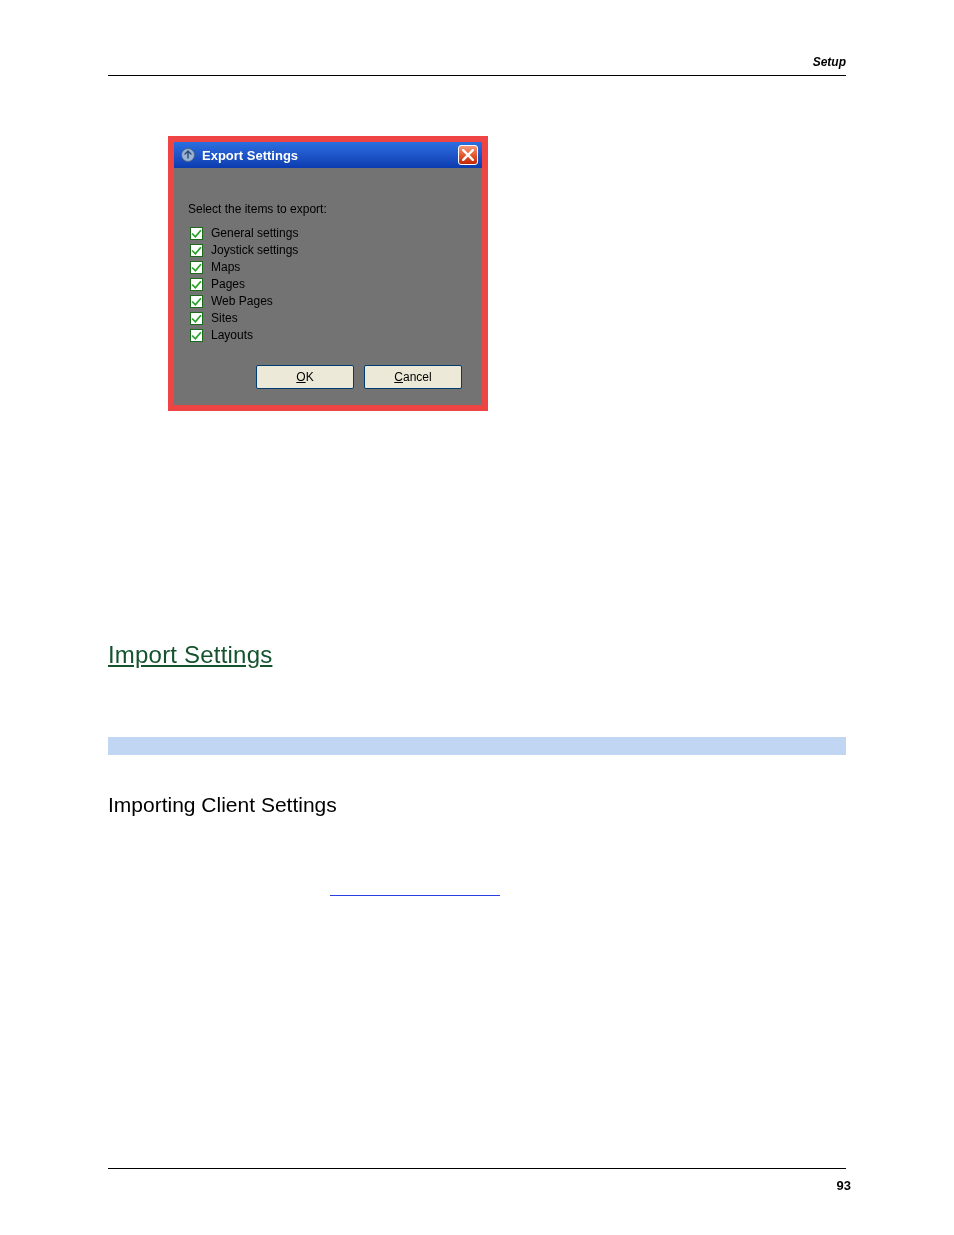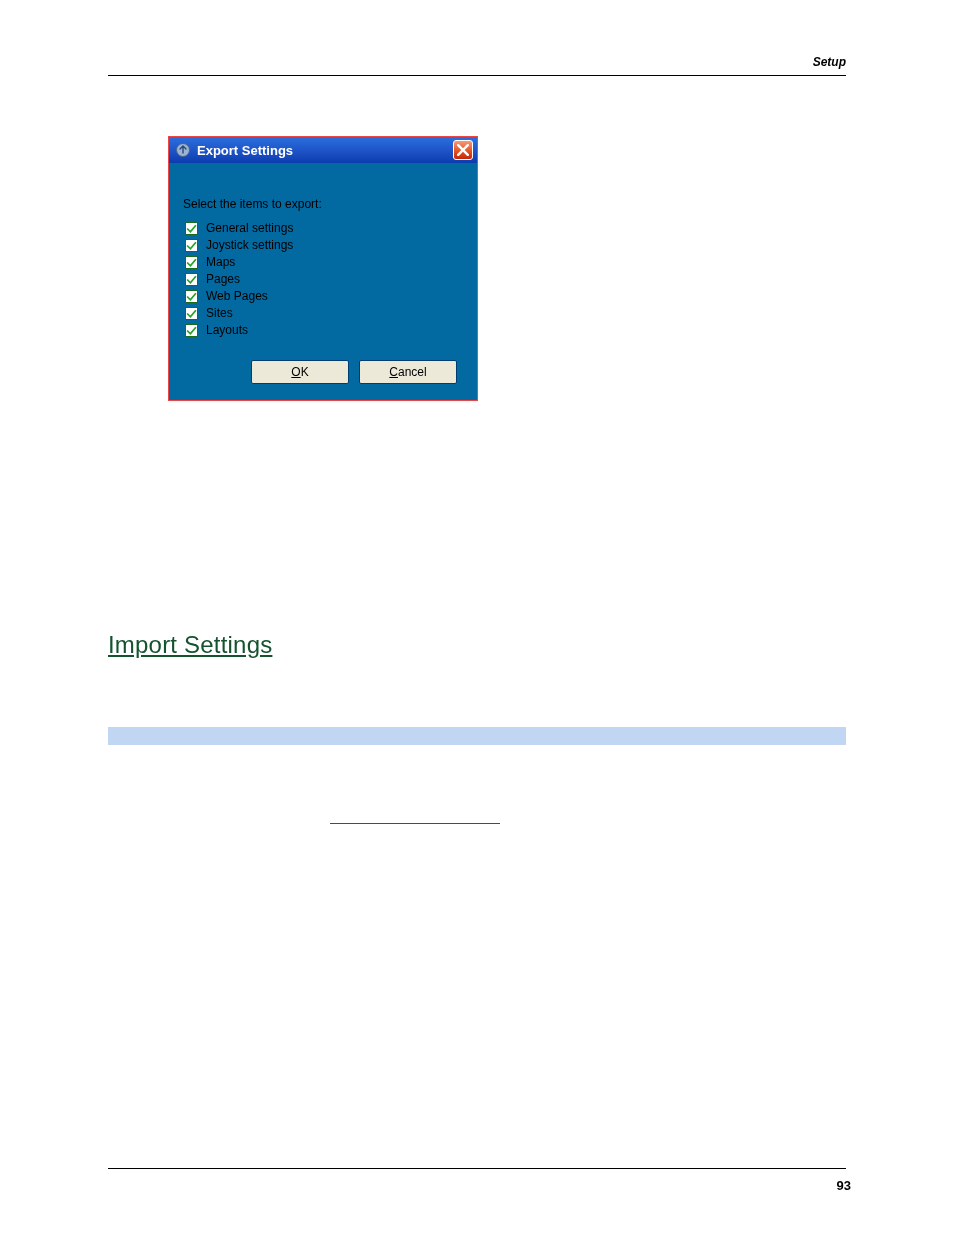--- a/index.html
+++ b/index.html
@@ -45,22 +45,22 @@
     right: 103px;
     bottom: 42px;
     font-weight: bold;
     font-size: 13px;
   }
 
   
   .dialog {
     width: 308px;
     margin-left: 60px;
-    border: 1px solid #ef4444;
-    background: #0369a1;
+    border: 6px solid #ef4444;
+    background: #737373;
     font-size: 12px;
     box-shadow: none;
   }
   .titlebar {
     display: flex;
     align-items: center;
     height: 26px;
     padding: 0 4px 0 6px;
     background: linear-gradient(to bottom, #2a6fe0 0%, #1f55c8 50%, #0b3caf 100%);
     color: #fff;
@@ -253,18 +253,19 @@
           <span><span class="ul">C</span><span>ancel</span></span>
         </div>
       </div>
     </div>
   </div>
 
   <div class="h-import">Import Settings</div>
 
   <div class="blue-bar"></div>
 
+  <div class="h-sub">Importing Client Settings</div>
 
   <div class="link-underline"></div>
 
   <hr class="bottom-rule">
   <div class="page-number">93</div>
 </div>
 
 </body></html>

